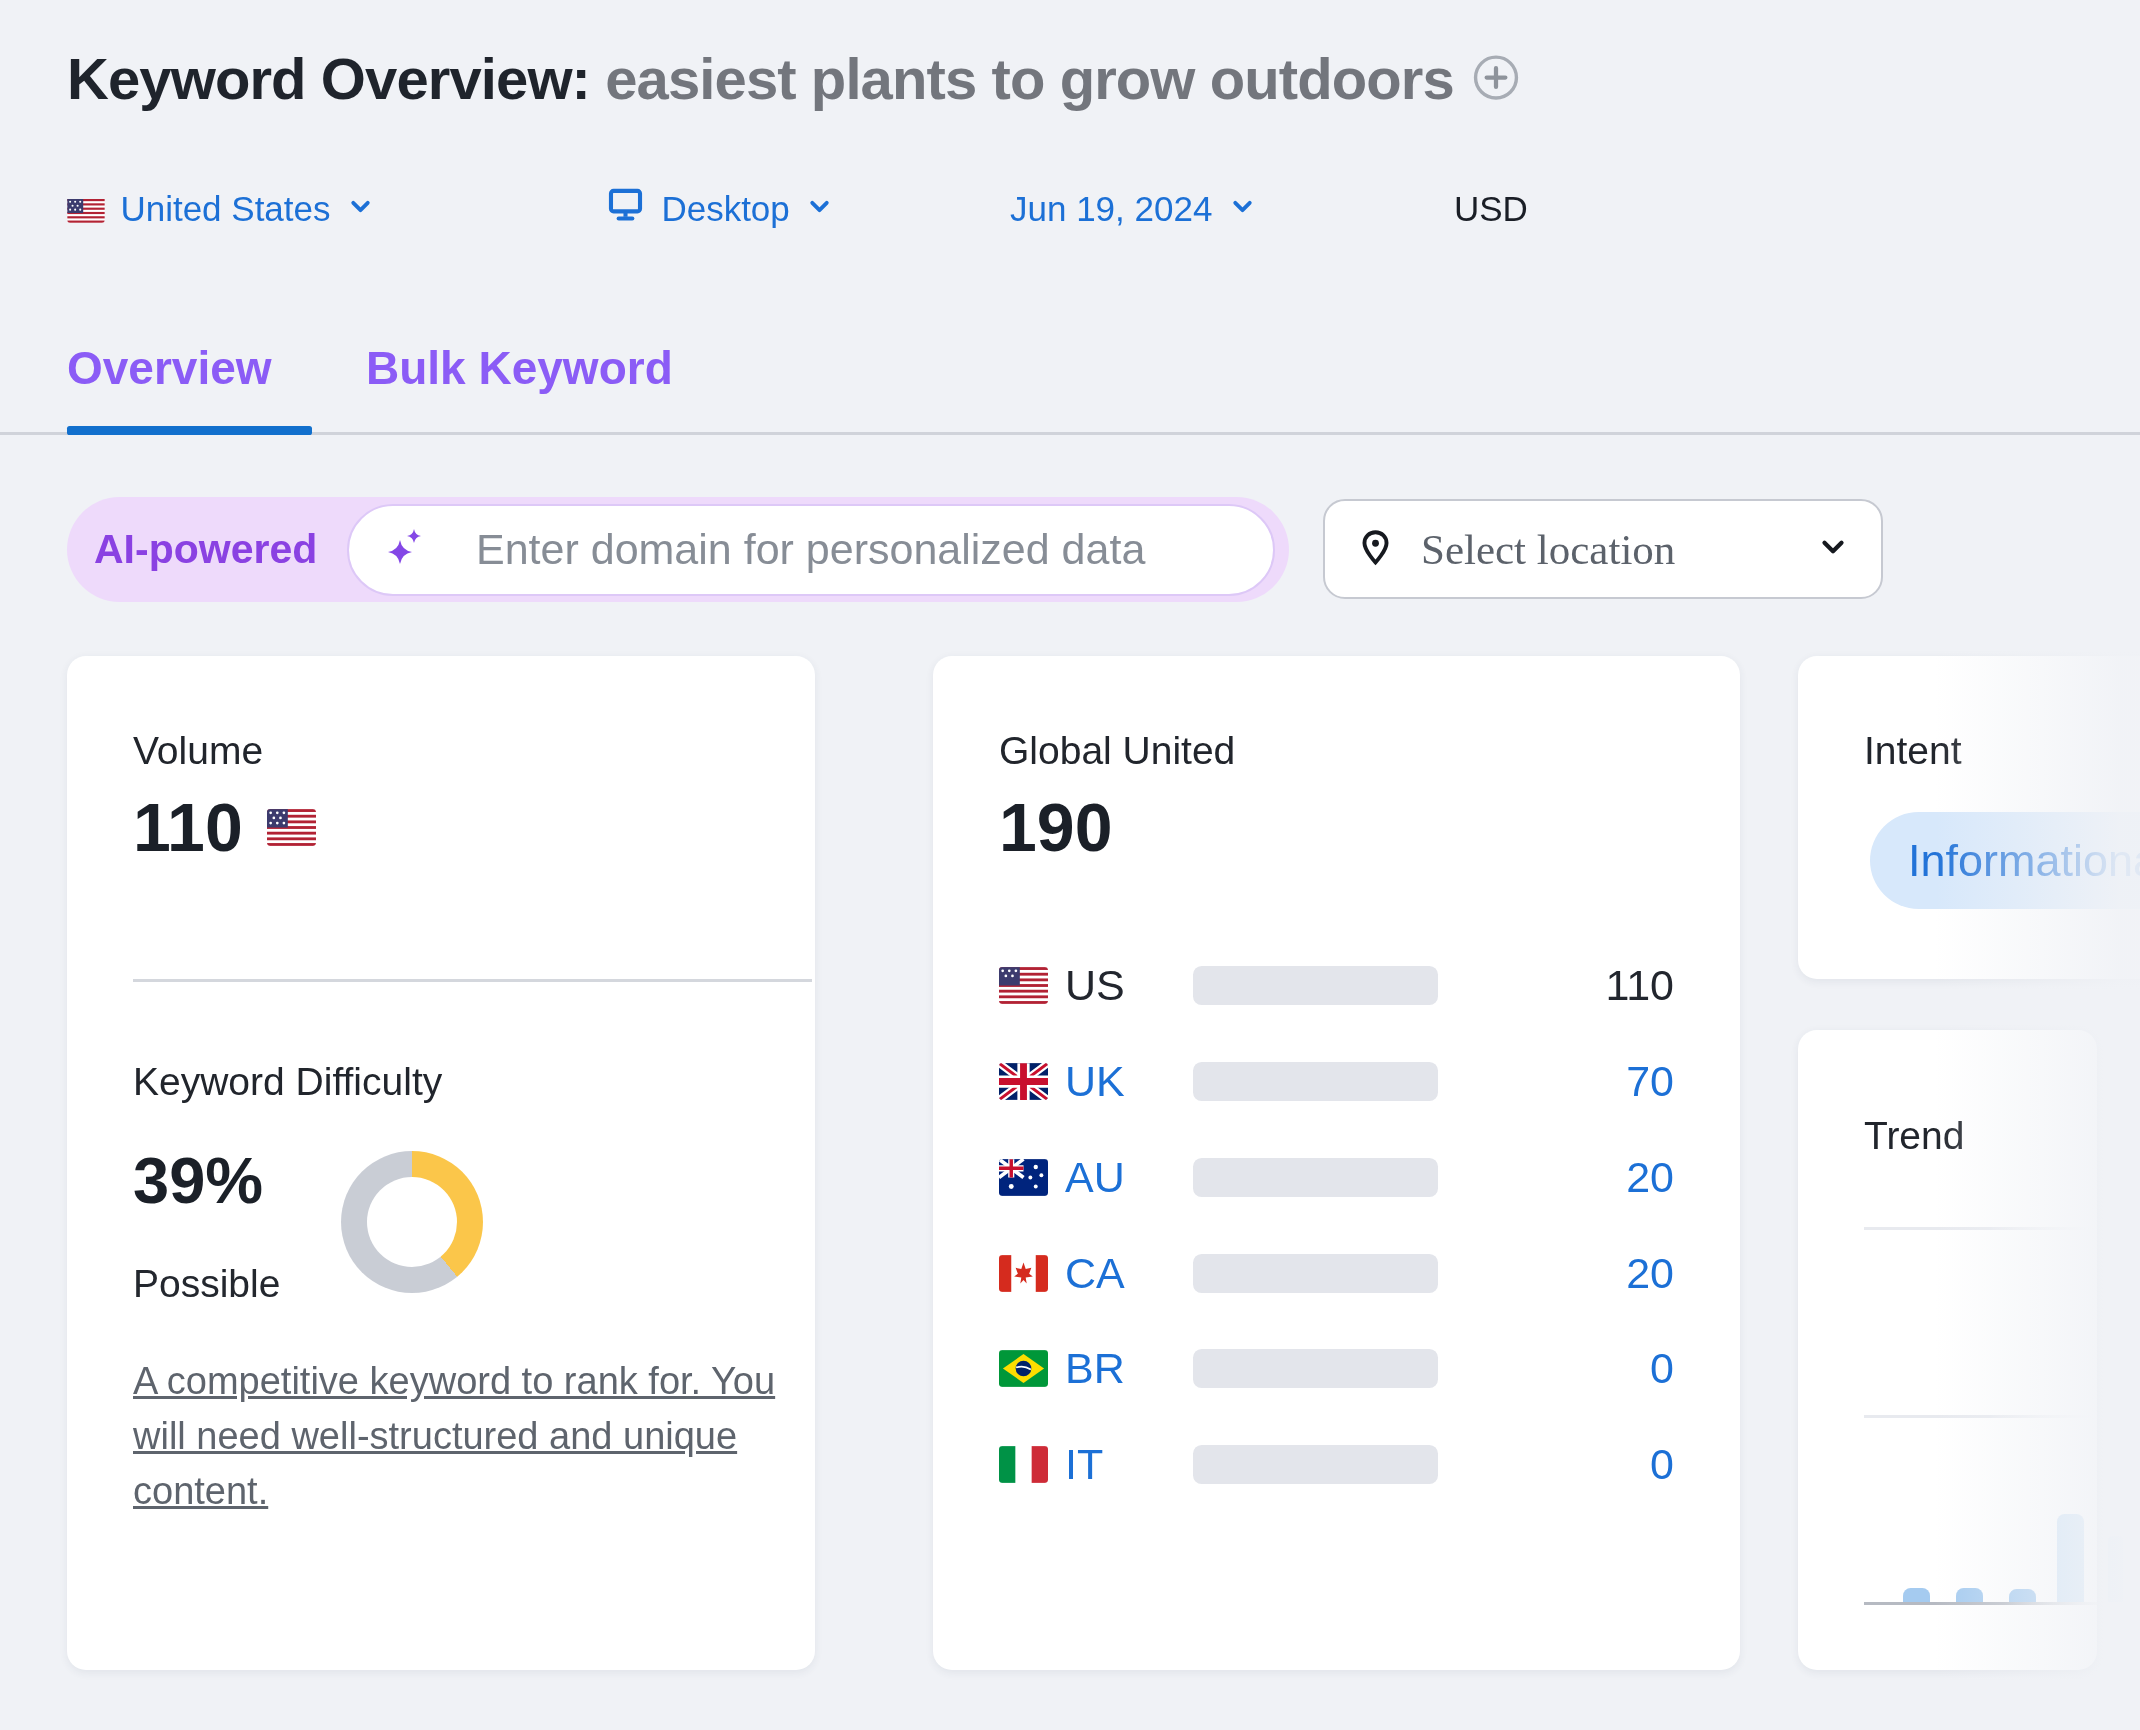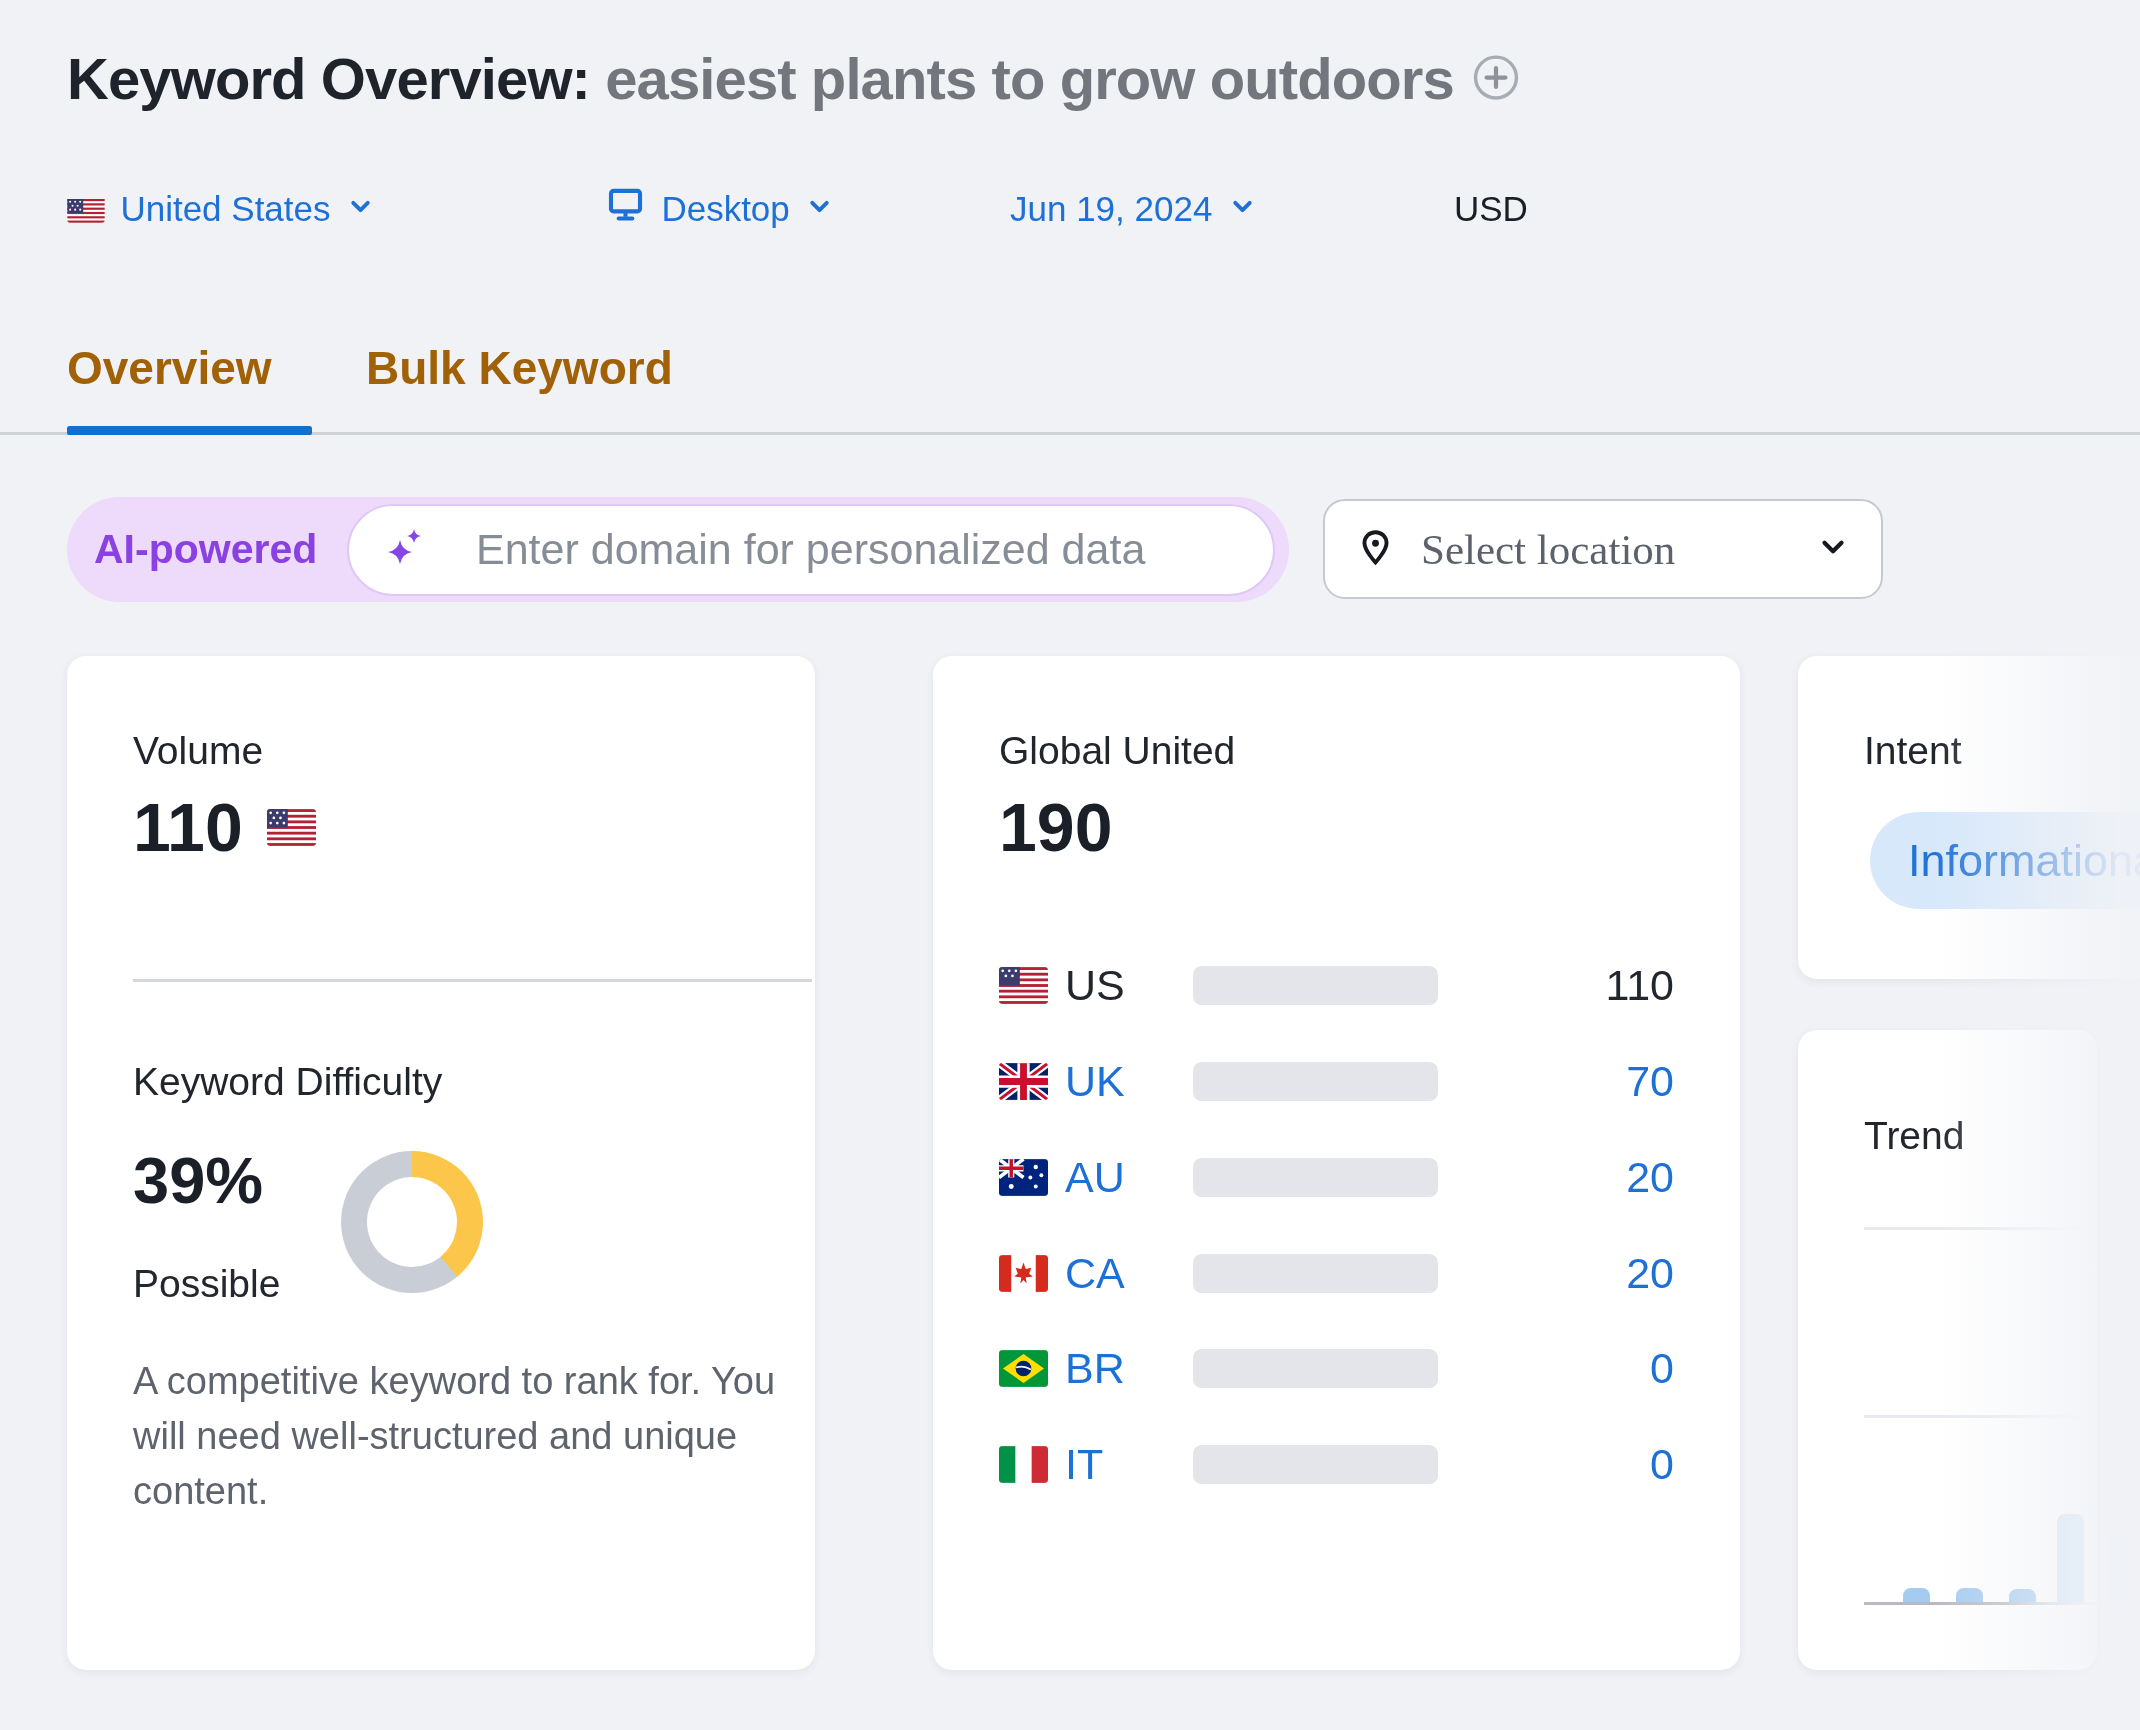--- a/index.html
+++ b/index.html
@@ -13,21 +13,21 @@
   .page-title .kw{color:#73767d;font-weight:600;}
   .plus-btn{display:inline-block;vertical-align:middle;margin-left:19px;transform:translateY(-3.4px);cursor:pointer;}
 
   .filters{left:67px;top:175px;height:53px;display:flex;align-items:center;font-size:35px;color:var(--accent);}
   .fgroup{display:flex;align-items:center;gap:15.4px;position:absolute;top:0;height:53px;}
   .flag{display:inline-block;border-radius:3.4px;overflow:hidden;flex:0 0 auto;}
   .chev{flex:0 0 auto;}
   .usd{color:#1a1e26;}
 
   
-  .tab{font-size:46px;font-weight:600;color:#a16207;cursor:pointer;}
+  .tab{font-size:46px;font-weight:600;color:#8b5cf6;cursor:pointer;}
   .tab-underline{left:67px;top:419px;width:245px;height:9.4px;background:#1270cd;border-radius:2.6px;}
   .tab-divider{left:0;top:425px;width:2140px;height:3.4px;background:#d0d3da;}
 
   
   .ai-wrap{left:67px;top:490px;width:1222px;height:105px;background:#eedafb;border-radius:53px;display:flex;align-items:center;}
   .ai-badge{margin-left:27px;font-size:41px;font-weight:600;color:#8a41e2;white-space:nowrap;}
   .ai-input{position:absolute;left:280px;top:6.8px;width:928px;height:92px;background:#fff;border:2.6px solid #ddc8f7;
             border-radius:46px;display:flex;align-items:center;box-sizing:border-box;padding-left:31px;gap:48px;cursor:text;}
   .ai-input .ph{font-size:43px;color:#878d96;white-space:nowrap;}
 
@@ -46,21 +46,21 @@
 
   .big-num{font-size:68px;font-weight:700;color:#1b2028;line-height:1;}
   .vol-row{left:66px;top:137px;display:flex;align-items:center;gap:24px;}
   .v-divider{left:66px;top:323px;width:679px;height:2.6px;background:#d4d7dd;}
 
   .kd-pct{left:66px;top:492px;font-size:65px;font-weight:700;color:#1b2028;line-height:1;}
   .kd-donut{left:274px;top:495px;width:142px;height:142px;border-radius:50%;
             background:conic-gradient(var(--kd-yellow) calc(var(--p)*1%), var(--kd-gray) 0);}
   .kd-donut::after{content:"";position:absolute;left:26px;top:26px;right:26px;bottom:26px;background:#fff;border-radius:50%;}
   .kd-level{left:66px;top:606px;font-size:39px;font-weight:500;color:#23272e;}
-  .kd-desc{left:66px;top:698px;width:693px;font-size:38px;line-height:1.45;color:#5e646d;}
+  .kd-desc{left:66px;top:698px;width:693px;font-size:38px;line-height:1.45;color:#5e646d;text-decoration:underline;}
 
   .c-row{position:absolute;left:66px;width:675px;height:39px;display:flex;align-items:center;}
   .c-row .label{margin-left:17px;width:128px;font-size:43px;color:var(--accent);}
   .c-row .track{width:245px;height:39px;background:var(--track);border-radius:8.6px;overflow:hidden;}
   .c-row .fill{height:100%;width:calc(var(--w)*1%);background:var(--bar-light);border-radius:8.6px 0 0 8.6px;}
   .c-row .val{flex:1;text-align:right;font-size:43px;color:var(--accent);}
   .c-row.current .label,.c-row.current .val{color:#22262e;}
   .c-row.current .fill{background:var(--bar-primary);}
 
   .intent-pill{left:72px;top:156px;width:377px;height:97px;background:var(--intent-bg);border-radius:49px;

